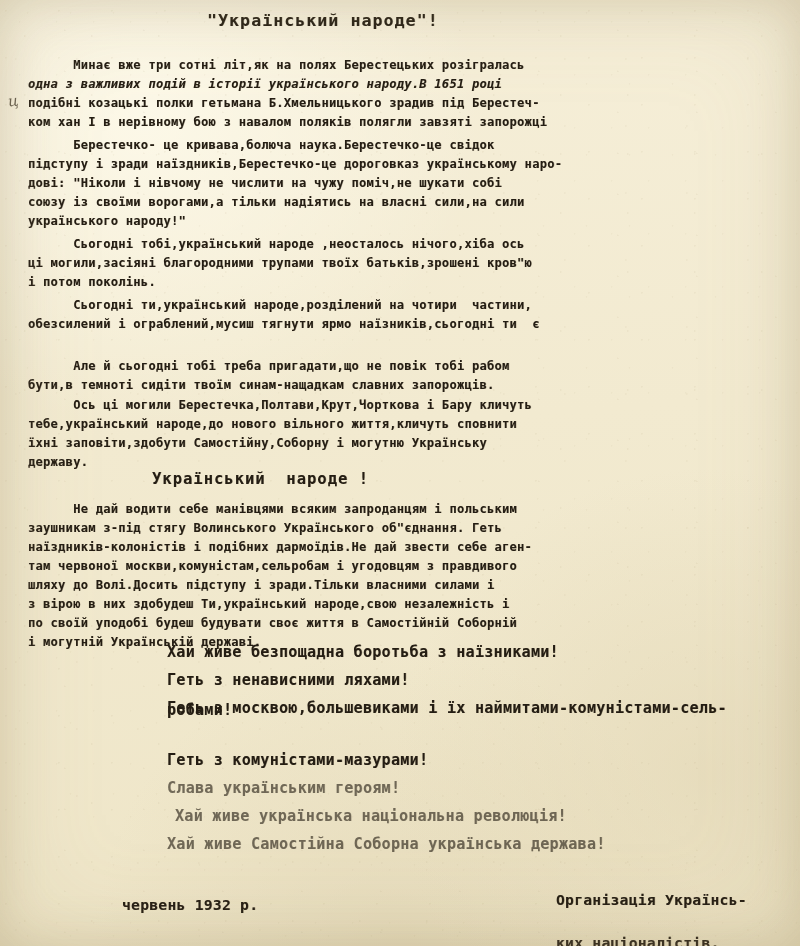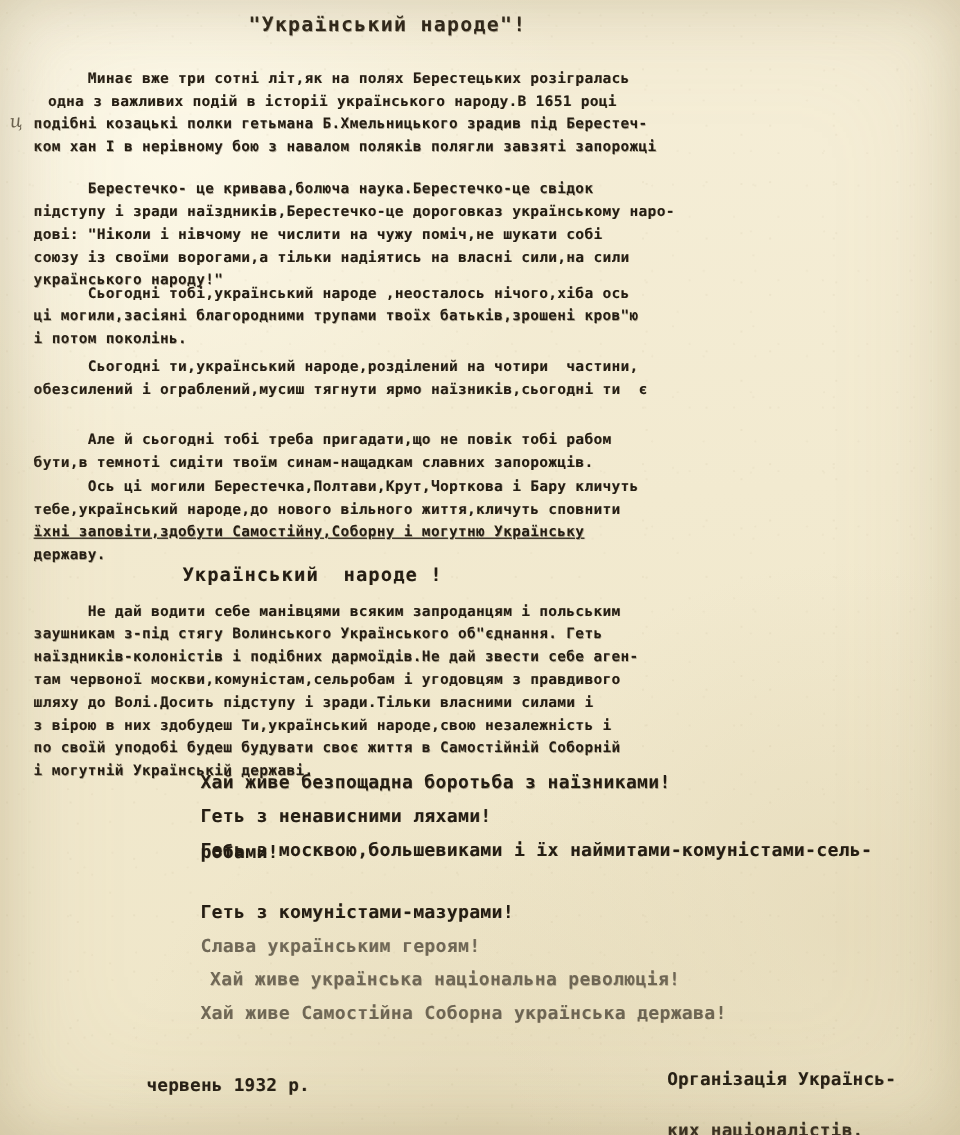--- a/index.html
+++ b/index.html
@@ -96,26 +96,26 @@
 <div id="page">
 
   <div id="grain"></div>
 
   <div class="ink title">"Український народе"!</div>
 
   <div id="margin-mark">ц</div>
 
   <div class="para-block" style="left:28px; top:56px;">
     <div class="ink body-line" style="position:relative; left:0; top:0;">      Минає вже три сотні літ,як на полях Берестецьких розігралась</div>
-    <div class="ink body-line" style="position:relative; left:12px; top:0;">одна з важливих подій в історії українського народу.В 1651 році</div>
+    <div class="ink body-line" style="position:relative; left:0; top:0;font-style:italic;">одна з важливих подій в історії українського народу.В 1651 році</div>
     <div class="ink body-line" style="position:relative; left:0; top:0;">подібні козацькі полки гетьмана Б.Хмельницького зрадив під Берестеч-</div>
     <div class="ink body-line" style="position:relative; left:0; top:0;">ком хан І в нерівному бою з навалом поляків полягли завзяті запорожці</div>
   </div>
 
-  <div class="para-block" style="left:28px; top:136px;margin-top:12px;">
+  <div class="para-block" style="left:28px; top:136px;">
     <div class="ink body-line" style="position:relative;">      Берестечко- це кривава,болюча наука.Берестечко-це свідок</div>
     <div class="ink body-line" style="position:relative;">підступу і зради наїздників,Берестечко-це дороговказ українському наро-</div>
     <div class="ink body-line" style="position:relative;">дові: "Ніколи і нівчому не числити на чужу поміч,не шукати собі</div>
     <div class="ink body-line" style="position:relative;">союзу із своїми ворогами,а тільки надіятись на власні сили,на сили</div>
     <div class="ink body-line" style="position:relative;">українського народу!"</div>
   </div>
 
   <div class="para-block" style="left:28px; top:235px;">
     <div class="ink body-line" style="position:relative;">      Сьогодні тобі,український народе ,неосталось нічого,хіба ось</div>
     <div class="ink body-line" style="position:relative;">ці могили,засіяні благородними трупами твоїх батьків,зрошені кров"ю</div>
@@ -128,21 +128,21 @@
   </div>
 
   <div class="para-block" style="left:28px; top:357px;">
     <div class="ink body-line" style="position:relative;">      Але й сьогодні тобі треба пригадати,що не повік тобі рабом</div>
     <div class="ink body-line" style="position:relative;">бути,в темноті сидіти твоїм синам-нащадкам славних запорожців.</div>
   </div>
 
   <div class="para-block" style="left:28px; top:396px;">
     <div class="ink body-line" style="position:relative;">      Ось ці могили Берестечка,Полтави,Крут,Чорткова і Бару кличуть</div>
     <div class="ink body-line" style="position:relative;">тебе,український народе,до нового вільного життя,кличуть сповнити</div>
-    <div class="ink body-line" style="position:relative;text-decoration:underline;">їхні заповіти,здобути Самостійну,Соборну і могутню Українську</div>
+    <div class="ink body-line" style="position:relative;">їхні заповіти,здобути Самостійну,Соборну і могутню Українську</div>
     <div class="ink body-line" style="position:relative;">державу.</div>
   </div>
 
   <div class="ink section-head" style="left:152px; top:470px;">Український  народе !</div>
 
   <div class="para-block" style="left:28px; top:500px;">
     <div class="ink body-line" style="position:relative;">      Не дай водити себе манівцями всяким запроданцям і польським</div>
     <div class="ink body-line" style="position:relative;">заушникам з-під стягу Волинського Українського об"єднання. Геть</div>
     <div class="ink body-line" style="position:relative;">наїздників-колоністів і подібних дармоїдів.Не дай звести себе аген-</div>
     <div class="ink body-line" style="position:relative;">там червоної москви,комуністам,сельробам і угодовцям з правдивого</div>

